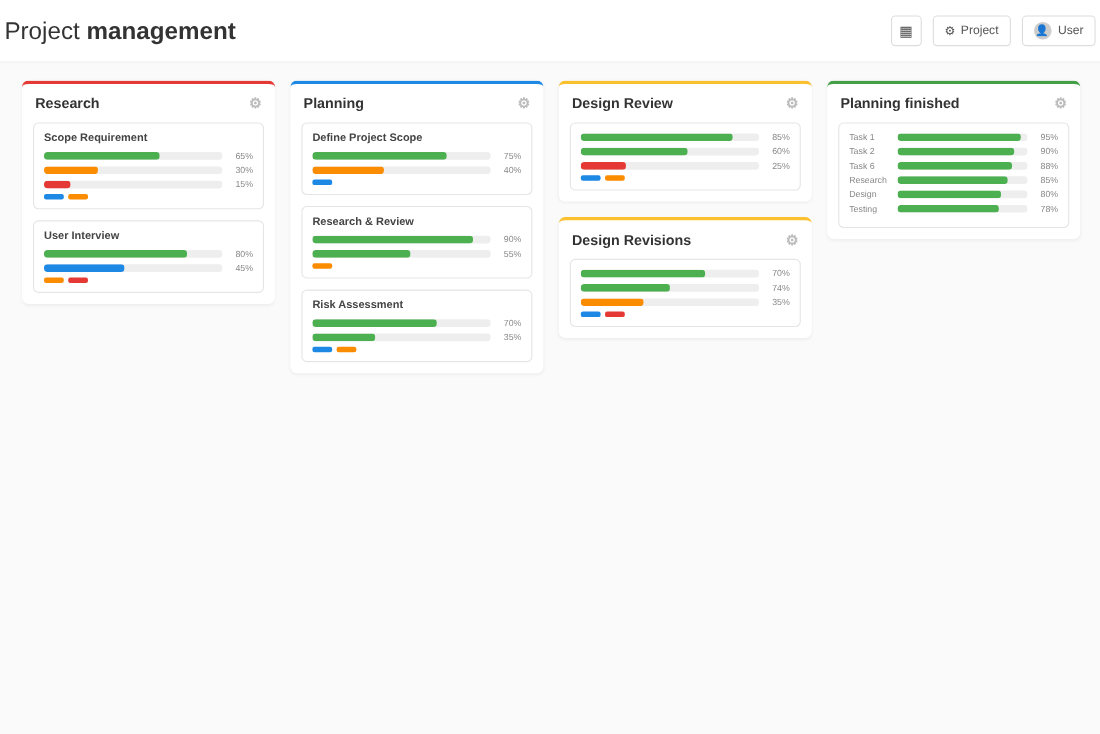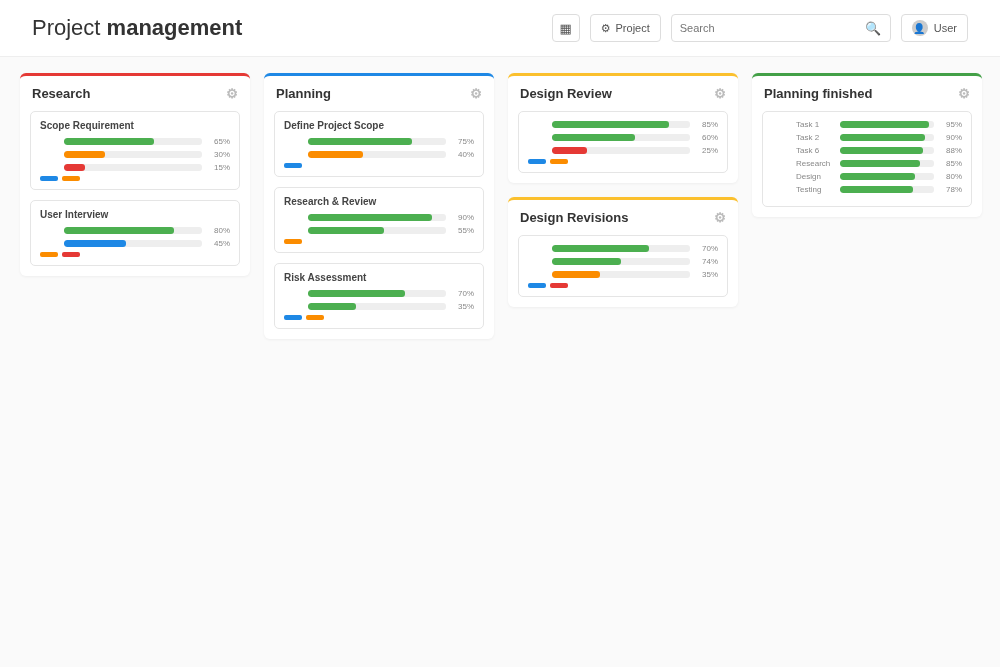--- a/index.html
+++ b/index.html
@@ -13,21 +13,21 @@
 .app {
   background: #fff;
   width: 100%;
   height: 100%;
   display: flex;
   flex-direction: column;
 }
 .header {
   display: flex;
   align-items: center;
-  padding: 14px 32px;
+  padding: 14px 4px;
   border-bottom: 1px solid #eee;
   gap: 10px;
   justify-content: flex-end;
 }
 .title { font-size: 22px; color: #333; }
 .title .light { font-weight: 300; }
 .title .bold { font-weight: 700; }
 .spacer { flex: 1; }
 .icon-btn {
   width: 28px; height: 28px;
@@ -146,21 +146,20 @@
   font-size: 10px;
   font-weight: 600;
   color: #444;
   margin-bottom: 6px;
 }
 .bar-row {
   display: flex;
   align-items: center;
   gap: 6px;
   margin-bottom: 4px;
-  margin-left: 24px;
 }
 .bar-label {
   font-size: 8px;
   color: #888;
   width: 38px;
   flex-shrink: 0;
   white-space: nowrap;
   overflow: hidden;
 }
 .bar-track {
@@ -197,24 +196,20 @@
     <div class="title">
       <span class="light">Project</span>
       <span class="bold">management</span>
     </div>
     <div class="spacer"></div>
     <div class="icon-btn">▦</div>
     <div class="filter-btn">
       <span>⚙</span>
       <span>Project</span>
     </div>
-    <div class="search-wrap">
-      <input type="text" placeholder="Search" style="">
-      <span class="mag">🔍</span>
-    </div>
     <div class="user-btn">
       <span class="avatar">👤</span>
       <span>User</span>
     </div>
   </div>
 
   <div class="board" id="board">
       <div style="display: flex; flex-direction: column; gap: 14px;">
         <div class="column" data-accent="red">
           <div class="col-head">

